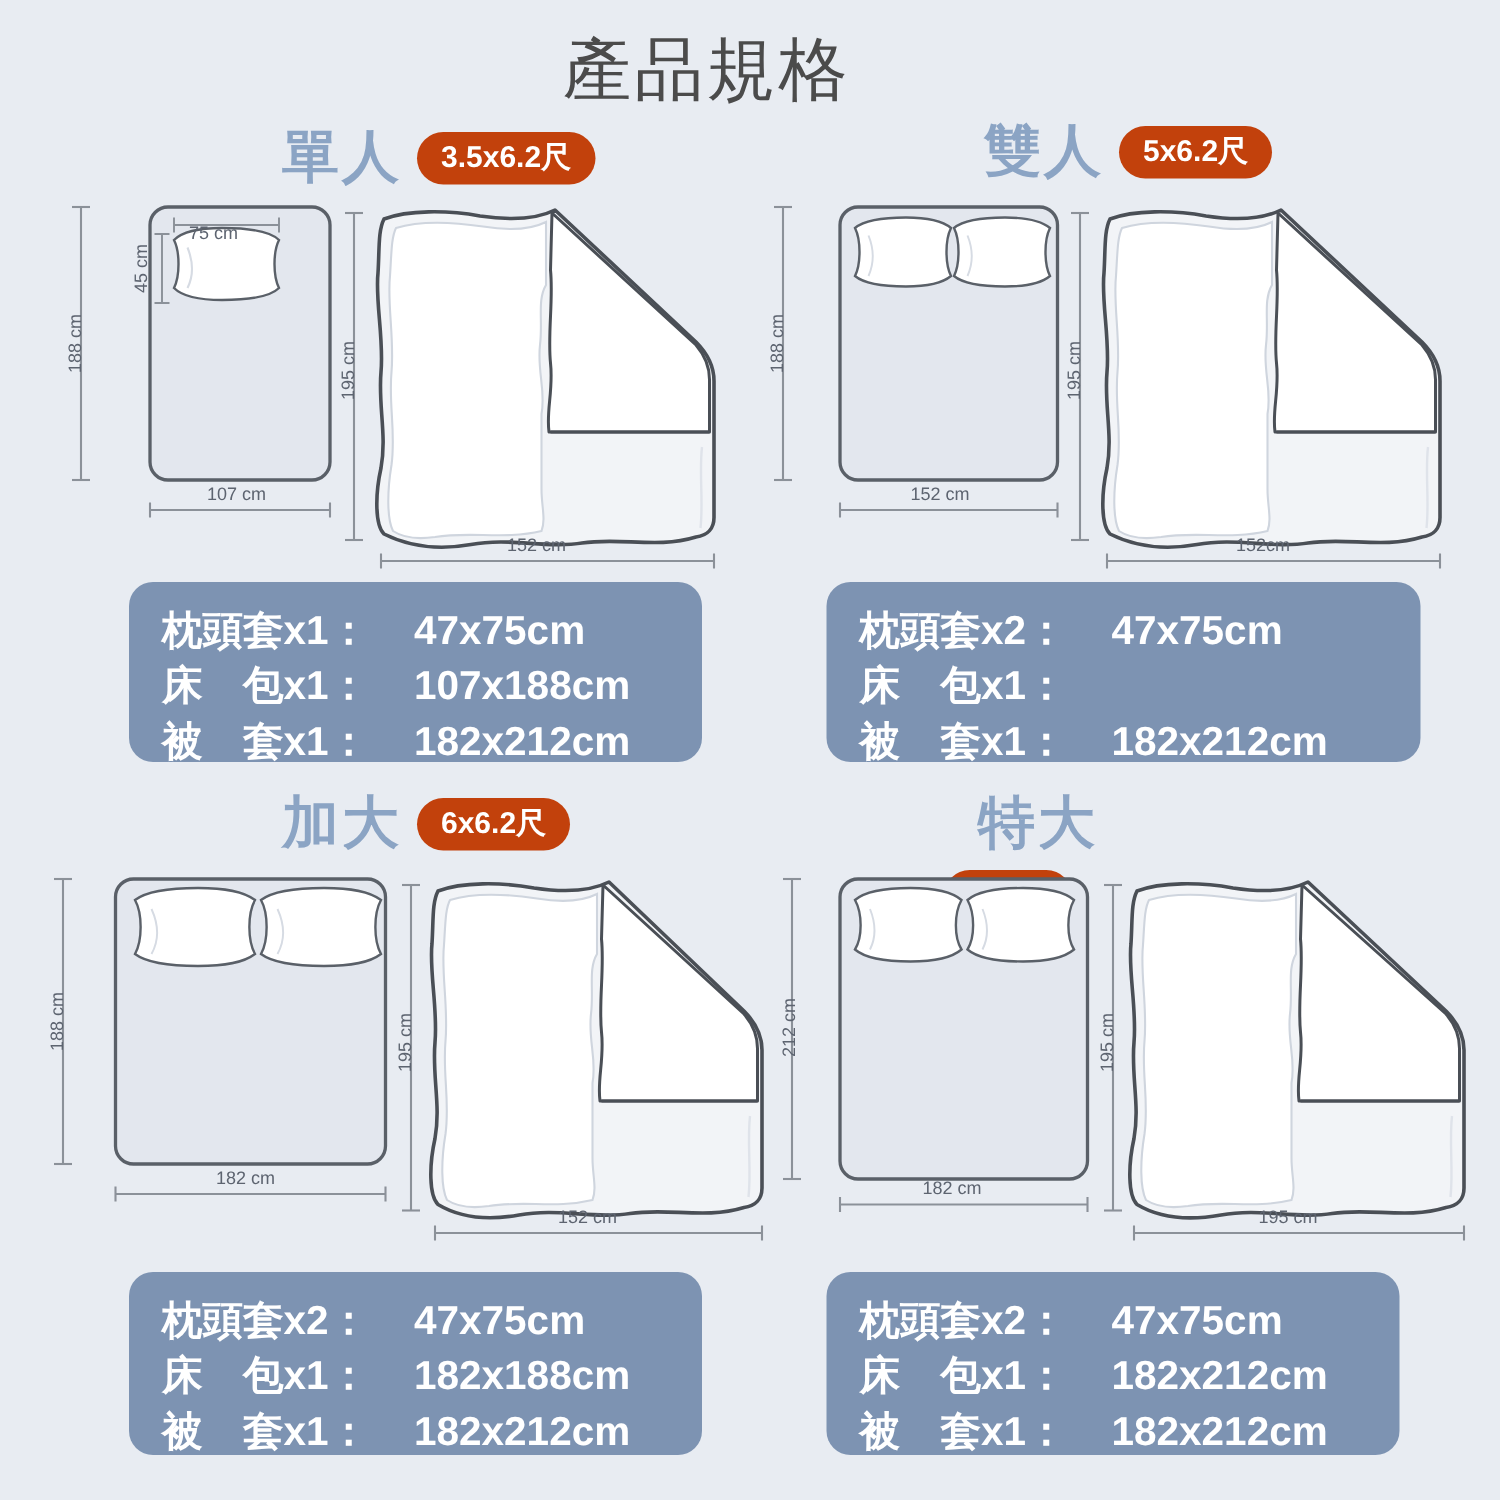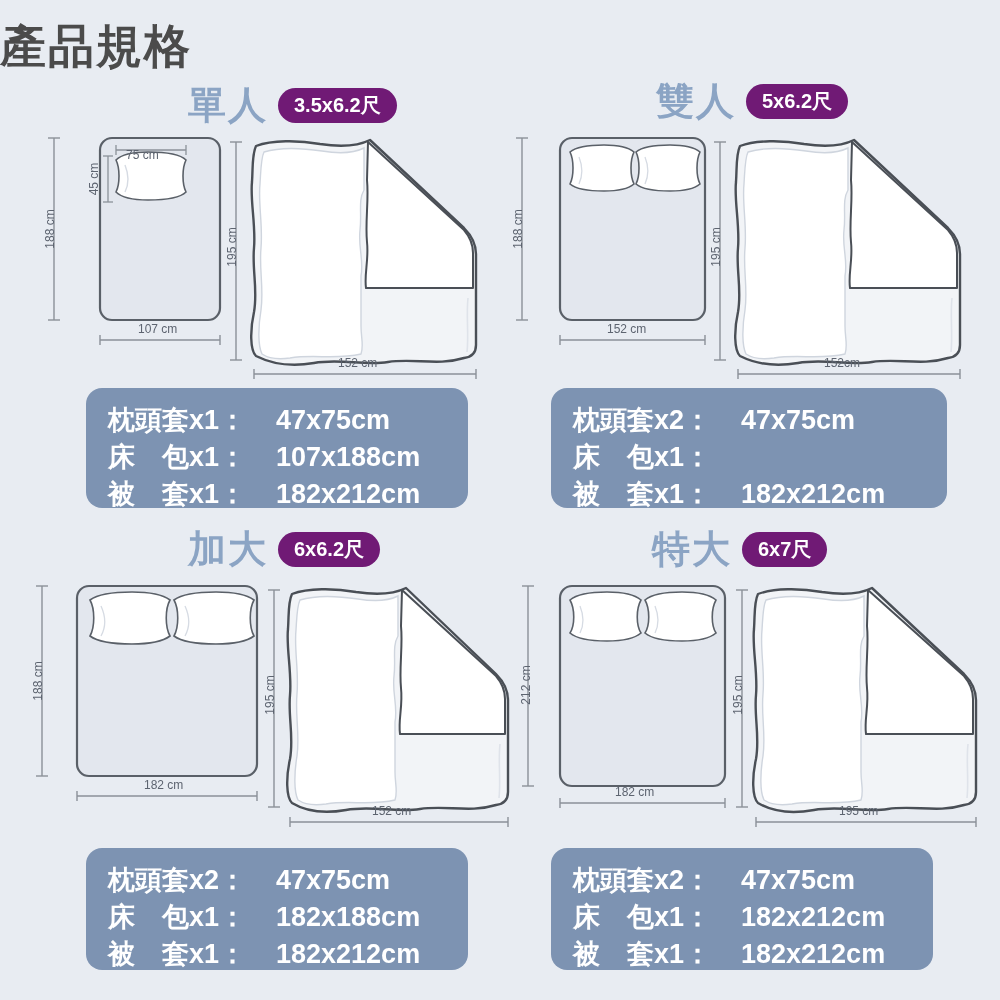--- a/index.html
+++ b/index.html
@@ -9,35 +9,36 @@
     font-family:"Liberation Sans","DejaVu Sans",sans-serif;
     color:#4a4a4a;
     overflow:hidden;
     position:relative;
   }
   #page{position:relative;width:1000px;height:1000px;}
 
   
   .page-title{
     position:absolute;top:20px;left:0;width:942px;
-    font-size:46px;font-weight:bold;letter-spacing:2px;
+    text-align:center;
+    font-size:46px;font-weight:normal;letter-spacing:2px;
     color:#4b4b4b;
     line-height:52px;
   }
 
   
   .sec-head{position:absolute;display:flex;align-items:center;gap:10px;}
   .sec-name{
     font-size:38px;font-weight:bold;color:#8ba4c4;
     letter-spacing:2px;line-height:42px;
     white-space:nowrap;
     margin-left:40px;
   }
   .sec-badge{
-    background:#701a75;color:#ffffff;
+    background:#c2410c;color:#ffffff;
     border-radius:18px;
     padding:6px 16px 7px 16px;
     font-size:20px;font-weight:bold;
     line-height:22px;white-space:nowrap;
   }
 
   
   .spec-card{
     position:absolute;
     background:#7d93b2;
@@ -293,21 +294,21 @@
     <div class="spec-row">
       <span class="spec-label">床　包x1：</span>
       <span class="spec-value">182x188cm</span>
     </div>
     <div class="spec-row">
       <span class="spec-label">被　套x1：</span>
       <span class="spec-value">182x212cm</span>
     </div>
   </div>
 
-  <div class="sec-head" style="left:612px;top:528px;">
+  <div class="sec-head" style="left:612px;top:528px;flex-direction:column;">
     <span class="sec-name">特大</span>
     <span class="sec-badge">6x7尺</span>
   </div>
 
   <div class="diagram" style="left:512px;top:578px;">
     <svg width="230" height="230" viewBox="0 0 230 230">
       <rect x="48" y="8" width="165" height="200" rx="12" ry="12" fill="#e3e7ee" stroke="#5a6068" stroke-width="2.2"></rect>
       <path d="M58 22 C65 16 79 14 95 14 C111 14 122 16 129 22 C124 31 124 47 129 55
                C122 61 111 63 95 63 C79 63 65 61 58 55 C63 47 63 31 58 22 Z" fill="#ffffff" stroke="#5a6068" stroke-width="1.6"></path>
       <path d="M68 28 C72 38 72 47 68 55" fill="none" stroke="#d6dbe3" stroke-width="1.3"></path>

